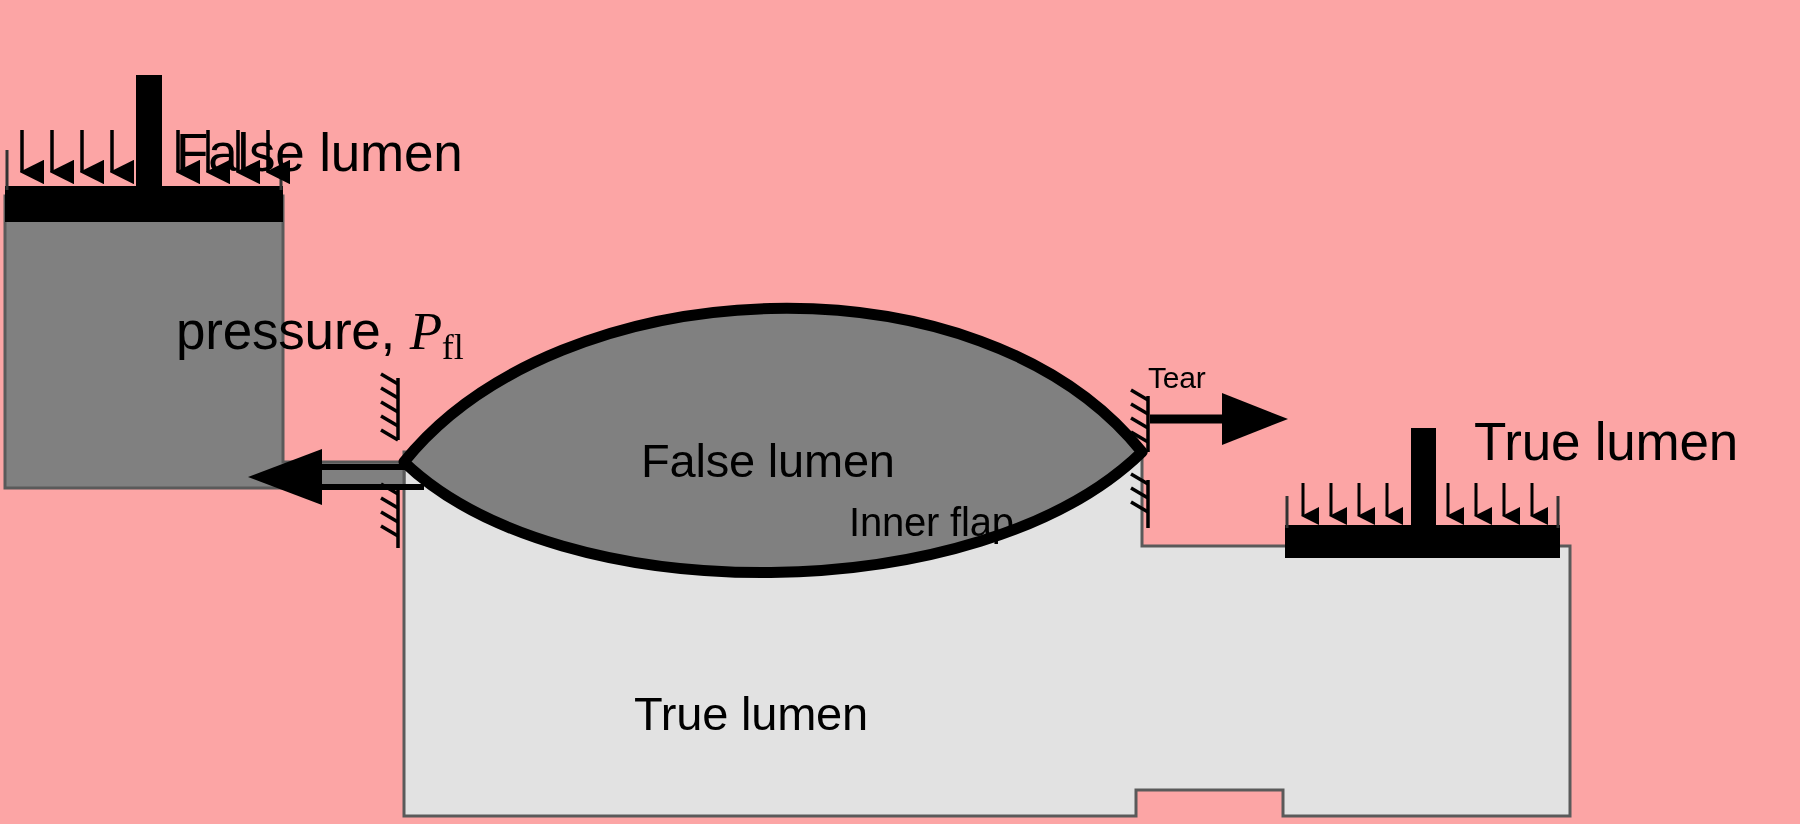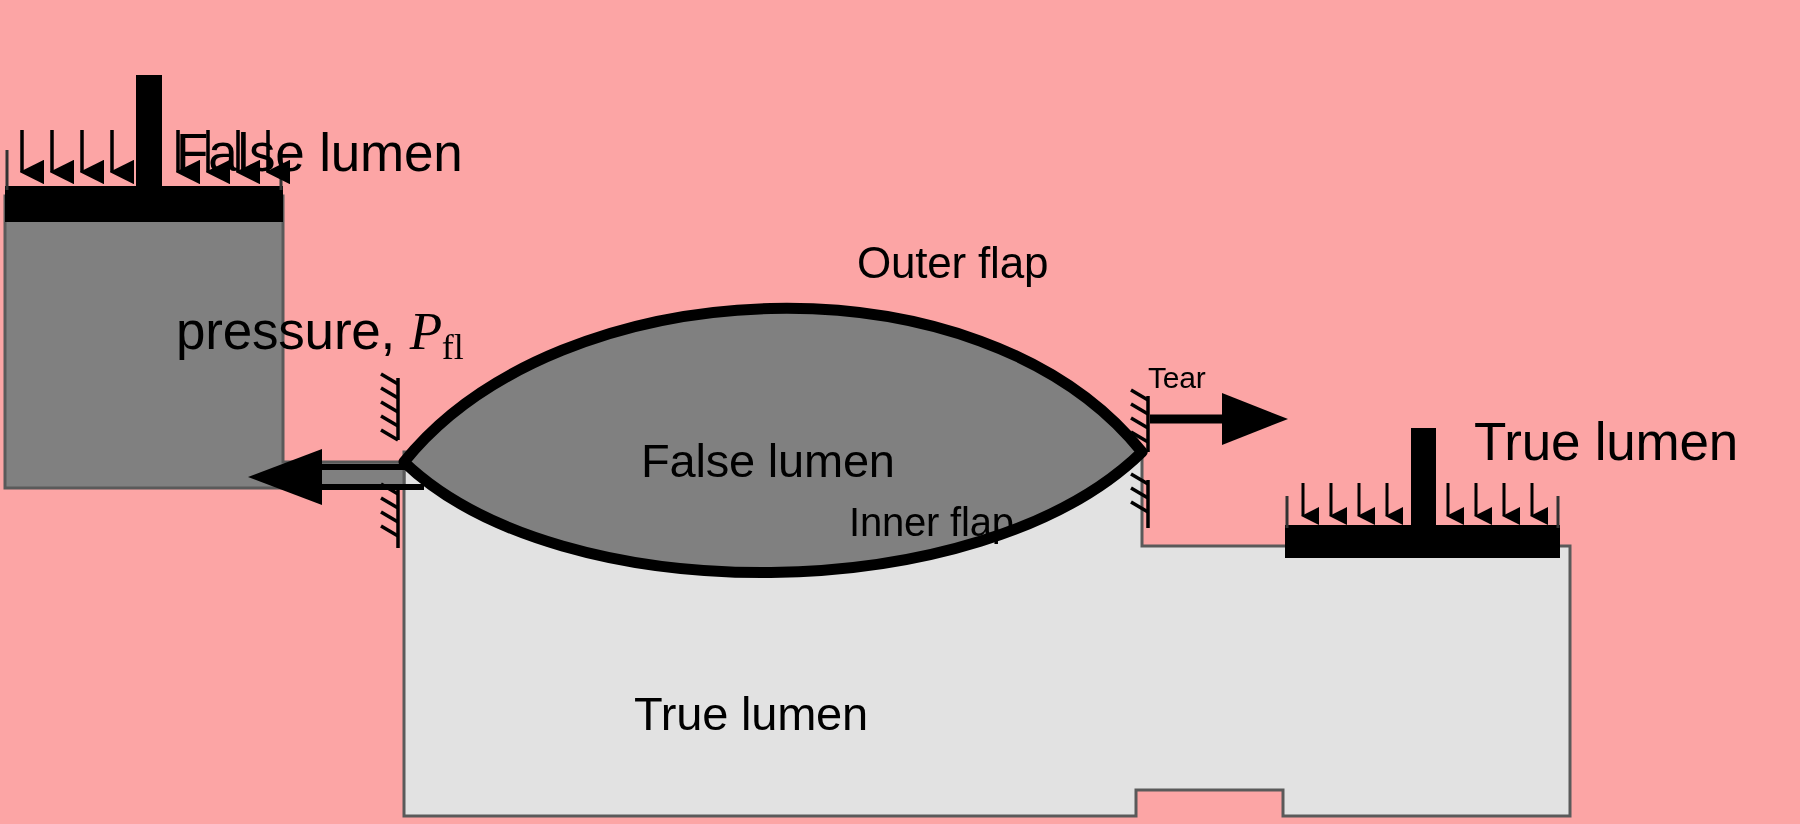--- a/index.html
+++ b/index.html
@@ -178,21 +178,20 @@
 
   <div class="lbl" id="label-false-pressure">
     <div>False lumen</div>
     <div><span>pressure, </span><span class="ital">P</span><span class="sub">fl</span></div>
   </div>
 
   <div class="lbl" id="label-true-pressure">
     <div>True lumen</div>
   </div>
 
-  <div class="lbl" id="label-outer-flap">Outer flap</div>
 
   <div class="lbl" id="label-inner-flap">Inner flap</div>
 
   <div class="lbl" id="label-tear-prop">
     <div>Tear</div>
   </div>
 
   <div class="lbl" id="label-false-volume">
     <div>False lumen</div>
   </div>

